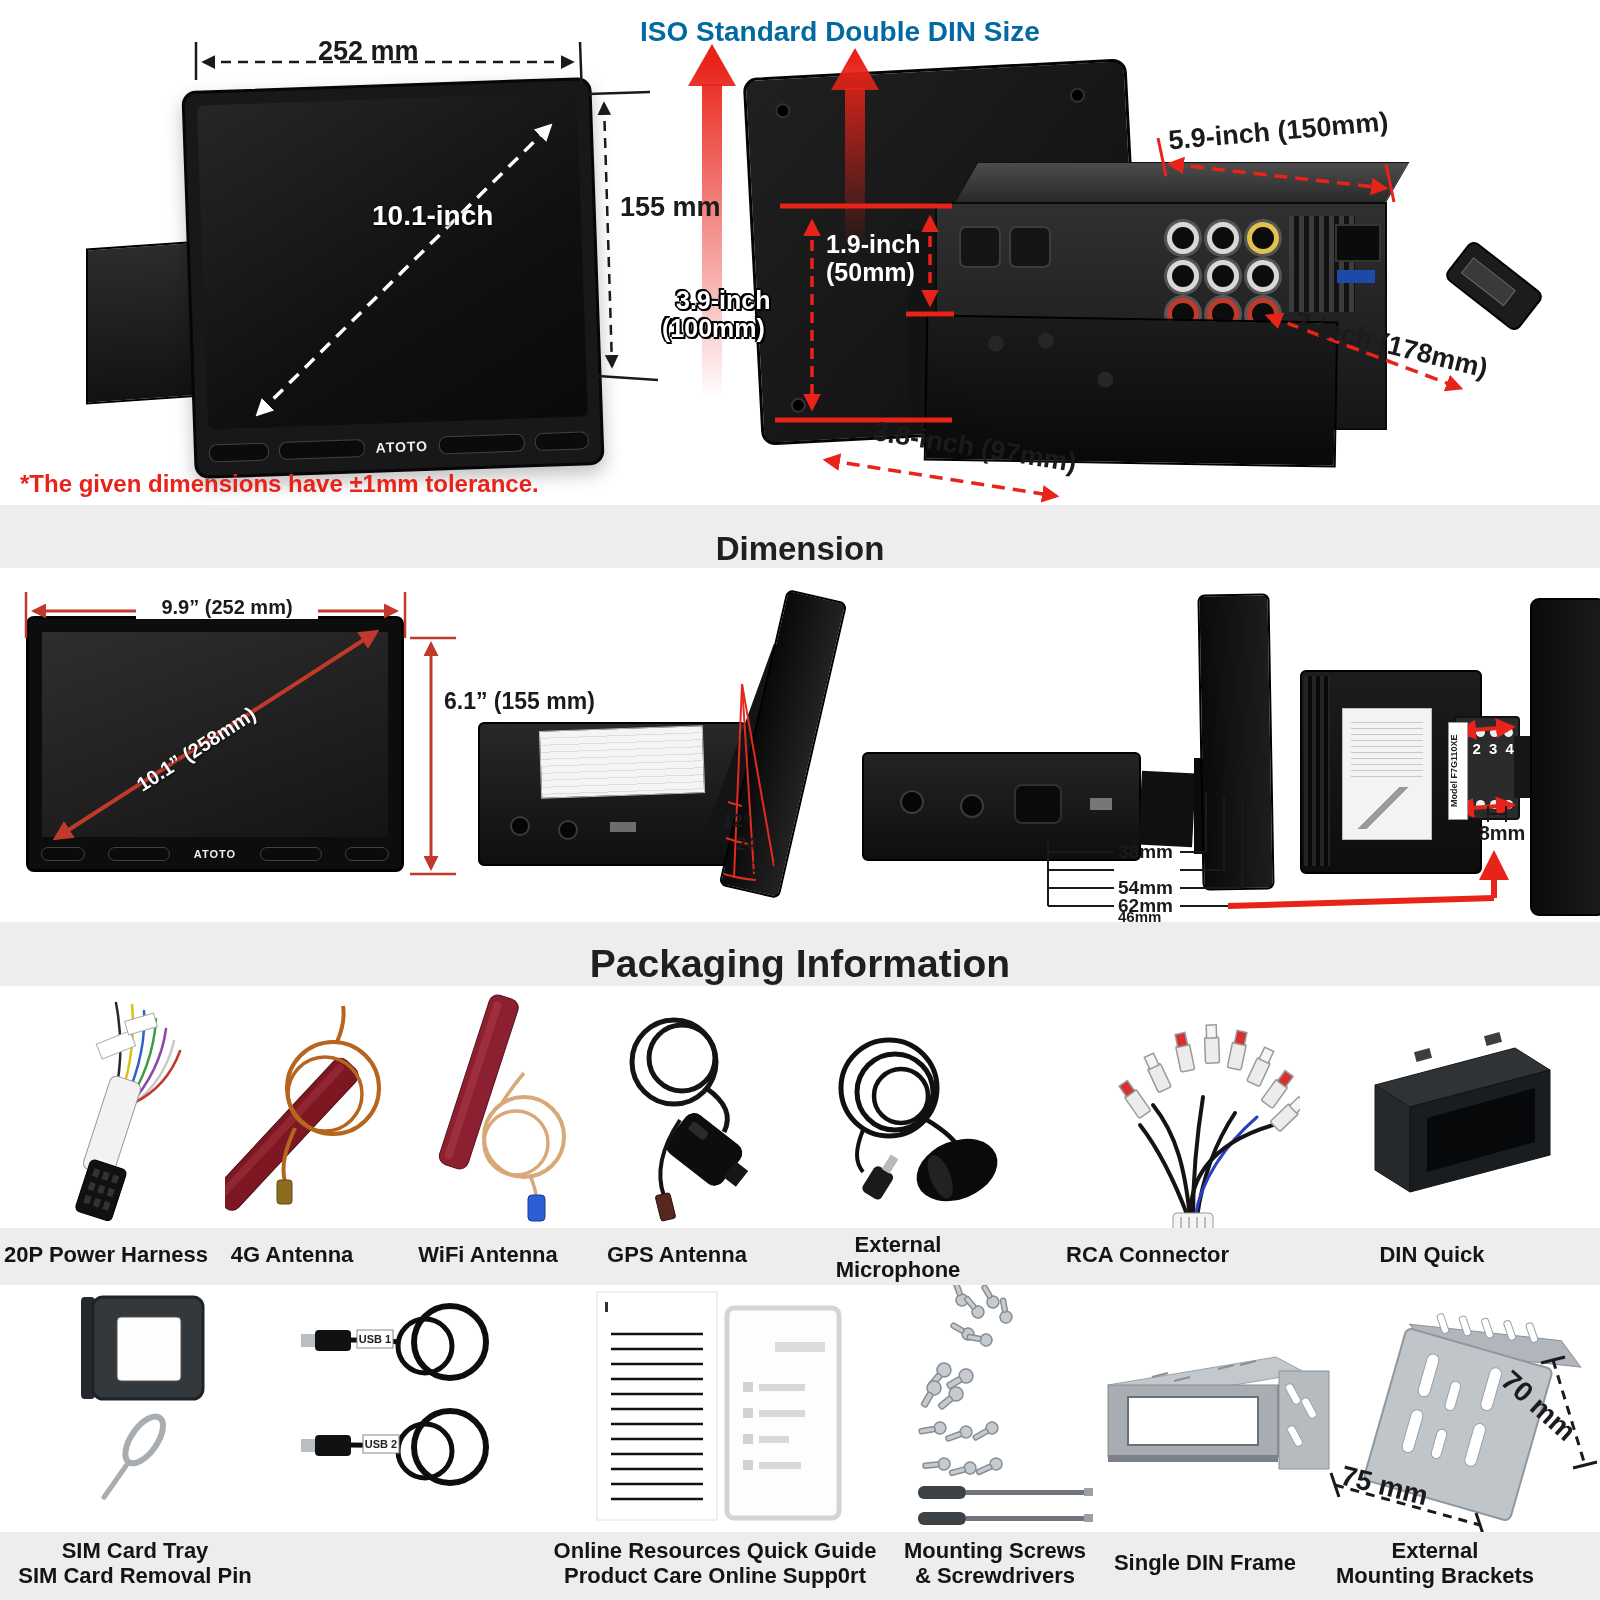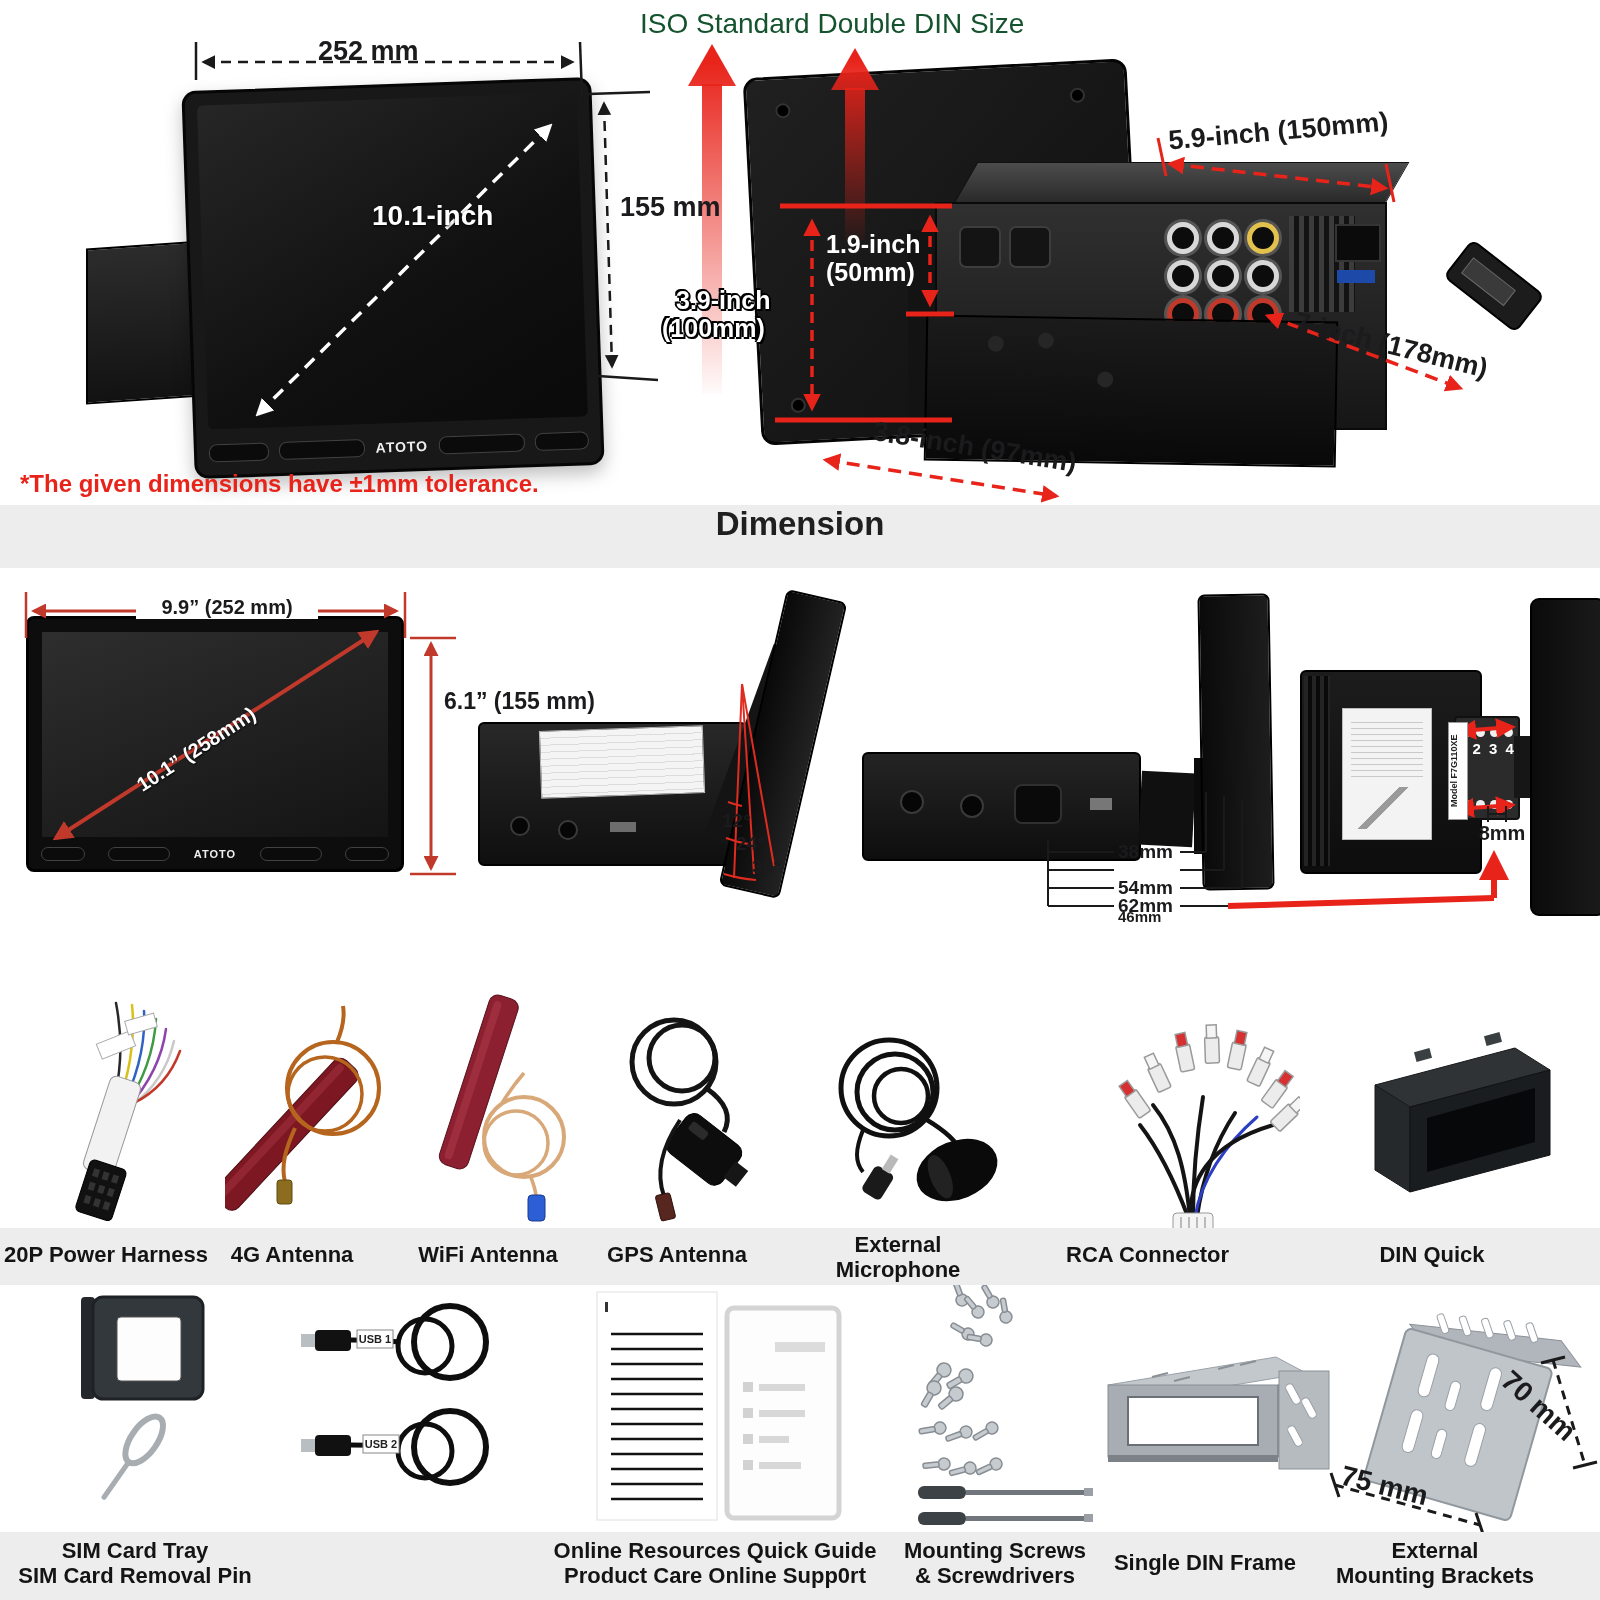--- a/index.html
+++ b/index.html
@@ -1,37 +1,37 @@
 <!DOCTYPE html>
 <html><head>
 <meta charset="utf-8">
 <style>
   html,body{margin:0;padding:0;background:#fff}
   #canvas{position:relative;width:1600px;height:1600px;background:#fff;
     font-family:"Liberation Sans",sans-serif;overflow:hidden}
   .abs{position:absolute}
   .lbl{position:absolute;font-weight:700;color:#1b1b1d;white-space:nowrap;z-index:40}
   .band{position:absolute;left:0;width:1600px;background:#ededed;display:flex;
-    align-items:flex-start;justify-content:center;z-index:10}
+    align-items:flex-end;justify-content:center;z-index:10}
   .band .bandtitle{margin:0;font-weight:800;color:#1f1f1f}
   .cap{position:absolute;font-weight:700;color:#141414;text-align:center;line-height:1.15;z-index:40}
   svg.overlay{position:absolute;left:0;top:0;z-index:30;pointer-events:none}
   .dev{position:absolute;z-index:5}
   .itemsvg{position:absolute;z-index:5}
   .bezel{position:absolute;left:12px;right:12px;bottom:7px;display:flex;align-items:center;
     justify-content:space-between;z-index:6}
   .pill{background:#0b0b0b;border:1px solid #424242;border-radius:8px}
   .brand{color:#eee;font-weight:800;letter-spacing:1px}
 </style>
 </head>
 <body>
 
 <div id="canvas">
 
-  <div class="lbl" style="left:640px;top:8px;font-size:28px;font-weight:400;color:#14532d">ISO Standard Double DIN Size</div>
+  <div class="lbl" style="left:640px;top:16px;font-size:28px;font-weight:700;color:#0369a1">ISO Standard Double DIN Size</div>
 
   <div class="dev" style="left:86px;top:242px;width:185px;height:152px;background:linear-gradient(180deg,#2c2c2c,#121212);border:2px solid #000;transform:skewY(-4deg)"></div>
   <div class="dev" style="left:248px;top:232px;width:42px;height:168px;background:#0f0f0f"></div>
 
   <div class="dev" style="left:188px;top:84px;width:404px;height:382px;background:#181818;border:3px solid #060606;border-radius:14px;transform:rotate(-2deg);box-shadow:0 8px 18px rgba(0,0,0,.25)">
     <div class="abs" style="left:12px;top:12px;right:12px;bottom:46px;background:linear-gradient(150deg,#262626 0%,#101010 60%,#0a0a0a 100%);border-radius:6px"></div>
     <div class="bezel" style="height:30px">
       <span class="pill" style="width:58px;height:16px"></span>
       <span class="pill" style="width:84px;height:16px"></span>
       <span class="brand" style="font-size:14px">ATOTO</span>
@@ -149,20 +149,23 @@
     <div class="abs" style="left:6px;top:82px;width:9px;height:9px;border-radius:50%;background:#f0f0f0"></div>
     <div class="abs" style="left:20px;top:82px;width:9px;height:9px;border-radius:50%;background:#f0f0f0"></div>
     <div class="abs" style="left:34px;top:82px;width:9px;height:9px;border-radius:50%;background:#f0f0f0"></div>
     <div class="abs" style="left:48px;top:82px;width:9px;height:9px;border-radius:50%;background:#f0f0f0"></div>
   </div>
   <div class="lbl" style="left:1456px;top:740px;width:58px;text-align:center;font-size:15px;font-weight:800;color:#fff;letter-spacing:2px;z-index:35">1 2 3 4</div>
   <div class="dev" style="left:1514px;top:736px;width:22px;height:62px;background:#161616"></div>
   <div class="dev" style="left:1530px;top:598px;width:72px;height:314px;background:linear-gradient(90deg,#0b0b0b,#1b1b1b);border:2px solid #000;border-radius:9px"></div>
   <div class="lbl" style="left:1474px;top:822px;width:56px;text-align:center;font-size:20px;font-weight:800">8mm</div>
 
+  <div class="band" style="top:922px;height:64px">
+    <div class="bandtitle" style="font-size:39px">Packaging Information</div>
+  </div>
 
   <svg class="itemsvg" style="left:60px;top:985px" width="150" height="240" viewBox="0 0 150 240">
     <g fill="none" stroke-linecap="round" stroke-width="2.5">
       <path d="M52,130 C60,90 64,60 56,18" stroke="#26282b"></path>
       <path d="M56,128 C68,92 76,58 72,20" stroke="#d8c21a"></path>
       <path d="M60,126 C76,95 86,62 84,26" stroke="#2f62c4"></path>
       <path d="M64,124 C82,98 94,68 96,34" stroke="#3f9a44"></path>
       <path d="M68,122 C88,100 102,74 106,44" stroke="#8e44ad"></path>
       <path d="M72,120 C94,104 108,82 114,56" stroke="#c9c9c9"></path>
       <path d="M74,118 C98,106 112,88 120,66" stroke="#c0392b"></path>

